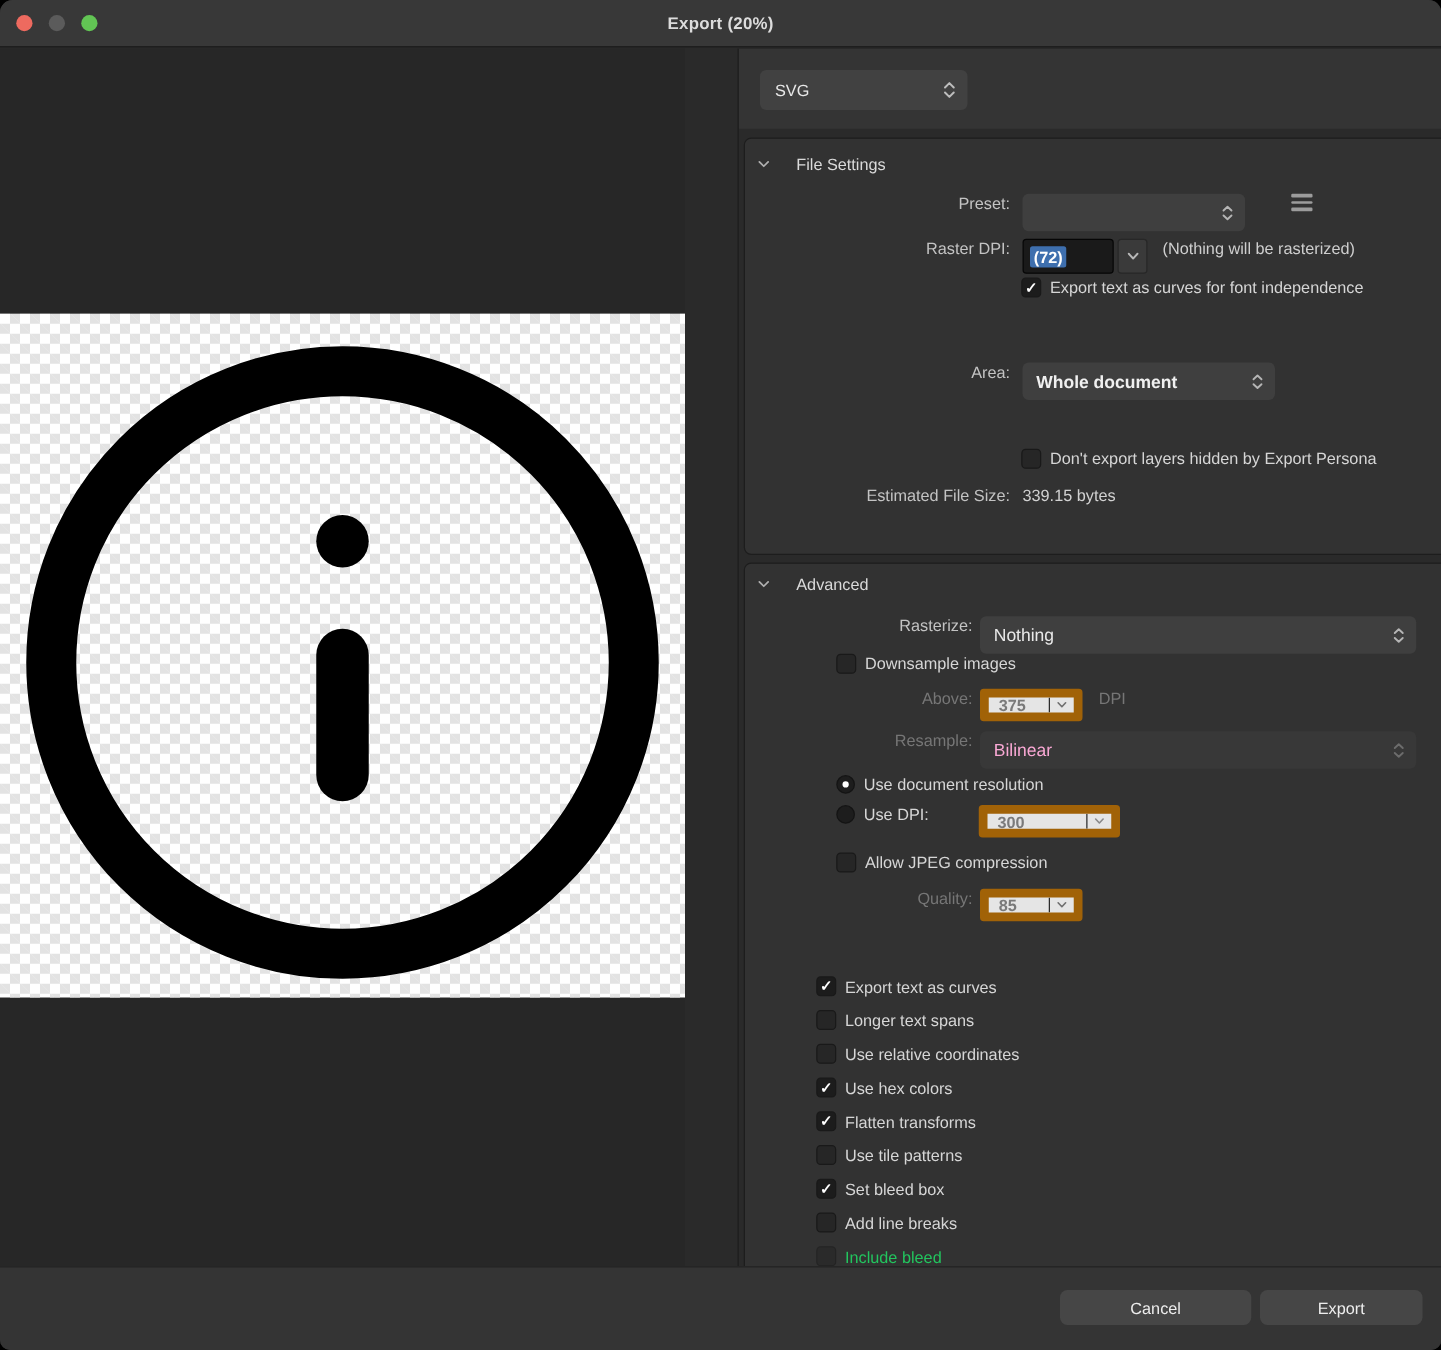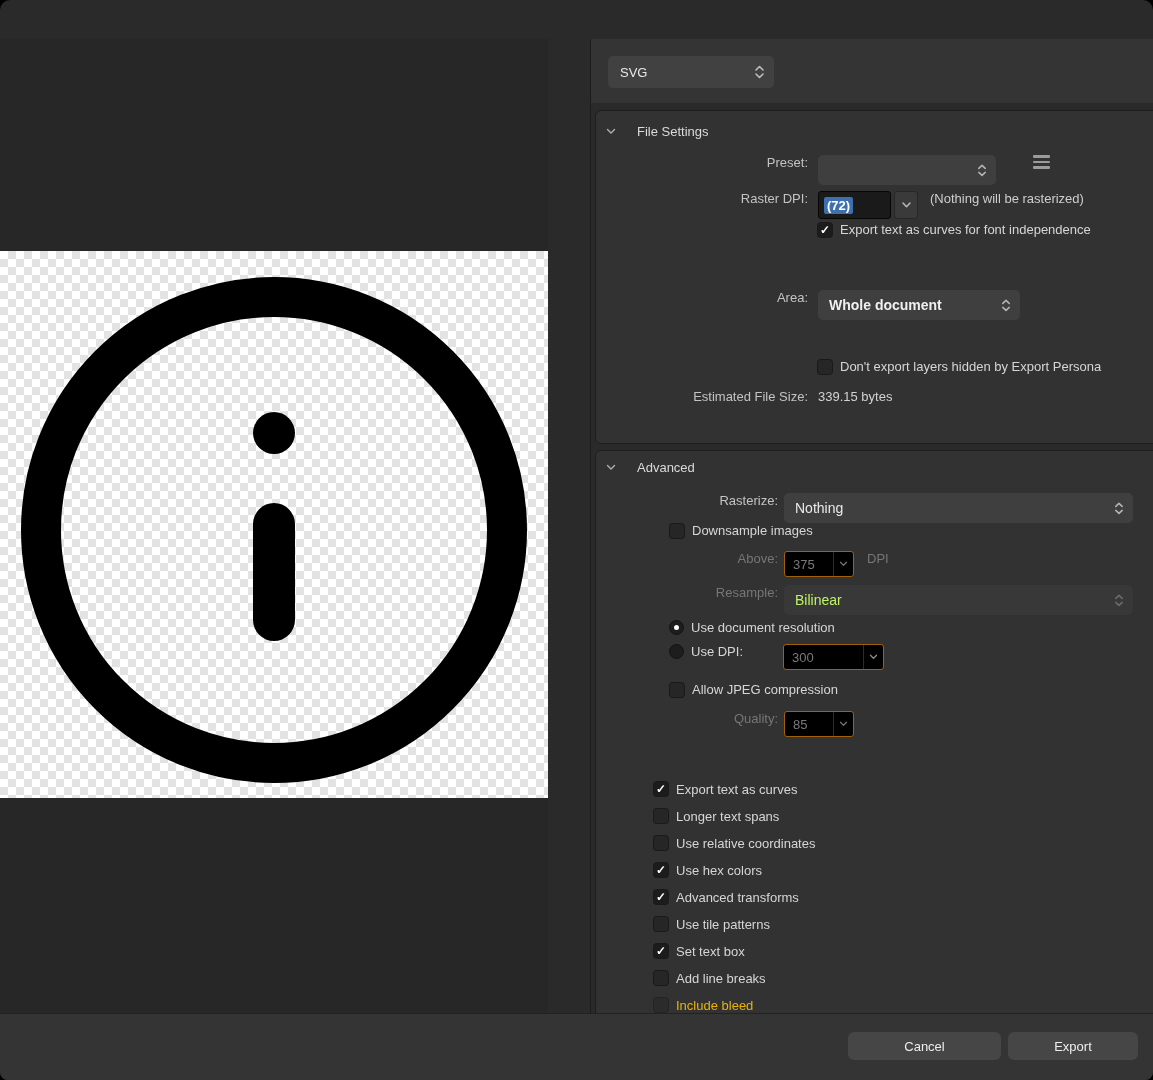--- a/index.html
+++ b/index.html
@@ -43,71 +43,79 @@
   .lbl { color:#c3c3c3; font-size:13px; }
   .lbl-fs  { width:196px; text-align:right; margin-right:10px; flex:none; }
   .lbl-adv { width:166px; text-align:right; margin-right:6px;  flex:none; }
   .dim { color:#767676 !important; }
 
   .sec-head { position:absolute; left:10px; display:flex; align-items:center; gap:21px;
               color:#dadada; font-size:13px; }
 
   .dd { height:30px; background:#3f3f3f; border-radius:5px; display:flex; align-items:center;
         padding:0 9px 0 11px; color:#e9e9e9; font-size:14px; }
-  .dd.disabled { background:#383838; color:#bef264; }
+  .dd.disabled { background:#383838; color:#f9a8d4; }
 
   .spin-input { width:73px; height:28px; background:#1a1a1a; border:1px solid #060606;
                 border-radius:3px; display:flex; align-items:center; padding-left:5px;
                 color:#fff; font-size:13px; font-weight:700; }
   .sel-hl { background:#3e6fae; padding:1px 3px; border-radius:2px; }
   .spin-btn { width:24px; height:28px; background:#3a3a3a; border:1px solid #272727;
               border-radius:3px; margin-left:3px; display:flex; align-items:center; justify-content:center; }
 
-  .combo { display:flex; align-items:stretch; height:26px; border:1px solid #a16207; border-radius:3px;
-           background:#000000; overflow:hidden; }
+  .combo { display:flex; align-items:stretch; height:26px; border:7px solid #a16207; border-radius:3px;
+           background:#e5e5e5; overflow:hidden;font-weight:bold; }
   .combo .val { display:flex; align-items:center; padding:0 8px; color:#7a7a7a; font-size:13px; }
   .combo .arr { display:flex; align-items:center; justify-content:center; width:20px;
                 border-left:1px solid #2c2c2c; }
 
   .cb { width:16px; height:16px; border-radius:3.5px; background:#262626; border:1px solid #191919;
         flex:none; display:flex; align-items:center; justify-content:center; }
   .cb.checked { background:#1c1c1c; }
   .cb.checked::after { content:"✓"; color:#fff; font-size:12px; font-weight:700; line-height:1; }
   .cb-label { color:#d6d6d6; font-size:13px; margin-left:7px; }
 
   .radio { width:15px; height:15px; border-radius:50%; background:#1d1d1d; border:1px solid #141414;
            flex:none; display:flex; align-items:center; justify-content:center; }
   .radio.selected::after { content:""; width:5px; height:5px; border-radius:50%; background:#fff; }
 
   .menu-icon { width:17px; display:flex; flex-direction:column; gap:3px; margin-left:37px; }
   .menu-icon span { height:2.5px; background:#9c9c9c; border-radius:1px; }
 
   .opt-list { position:absolute; left:57px; top:319px; right:14px; }
   .opt-item { height:27px; display:flex; align-items:flex-end; }
-  .opt-item.disabled .cb-label { color:#eab308; }
+  .opt-item.disabled .cb-label { color:#22c55e; }
   .opt-item.disabled .cb { opacity:.55; }
 
   .scroll-thumb { position:absolute; left:589px; top:73px; width:11px; height:460px;
                   border-radius:5.5px; background:#585858; }
 
   
   .footer { position:absolute; bottom:0; left:0; right:0; height:67px; background:#343434;
             border-top:1px solid #222; z-index:20;text-decoration:underline; }
   .btn { position:absolute; top:18px; height:28px; background:#464646; border:none; border-radius:6px;
          color:#ededed; font-size:13px; font-family:inherit; }
   .btn-cancel { left:848px; width:153px; }
   .btn-export { left:1008px; width:130px; }
 
   svg.chev-ud { display:block; }
 </style>
 </head>
 <body>
 
 <div class="window">
 
+  <div class="titlebar">
+    <div class="traffic">
+      <div class="dot" style="background:#ee6a5f"></div>
+      <div class="dot" style="background:#5b5b5b"></div>
+      <div class="dot" style="background:#62c554"></div>
+    </div>
+    <div class="title">Export (20%)</div>
+  </div>
 
   <div class="preview">
     <div class="canvas">
       <svg width="548" height="547" viewBox="0 0 548 547">
         <circle cx="274" cy="279" r="233" fill="none" stroke="#000" stroke-width="40"></circle>
         <circle cx="274" cy="182" r="21" fill="#000"></circle>
         <rect x="253" y="252" width="42" height="138" rx="21" fill="#000"></rect>
       </svg>
     </div>
   </div>
@@ -293,29 +301,29 @@
           <div class="opt-item">
           <div class="cb"></div>
           <span class="cb-label opt-label">Use relative coordinates</span>
         </div>
           <div class="opt-item">
           <div class="cb checked"></div>
           <span class="cb-label opt-label">Use hex colors</span>
         </div>
           <div class="opt-item">
           <div class="cb checked"></div>
-          <span class="cb-label opt-label">Advanced transforms</span>
+          <span class="cb-label opt-label">Flatten transforms</span>
         </div>
           <div class="opt-item">
           <div class="cb"></div>
           <span class="cb-label opt-label">Use tile patterns</span>
         </div>
           <div class="opt-item">
           <div class="cb checked"></div>
-          <span class="cb-label opt-label">Set text box</span>
+          <span class="cb-label opt-label">Set bleed box</span>
         </div>
           <div class="opt-item">
           <div class="cb"></div>
           <span class="cb-label opt-label">Add line breaks</span>
         </div>
           <div class="opt-item disabled">
           <div class="cb"></div>
           <span class="cb-label opt-label">Include bleed</span>
         </div>
         </div>

